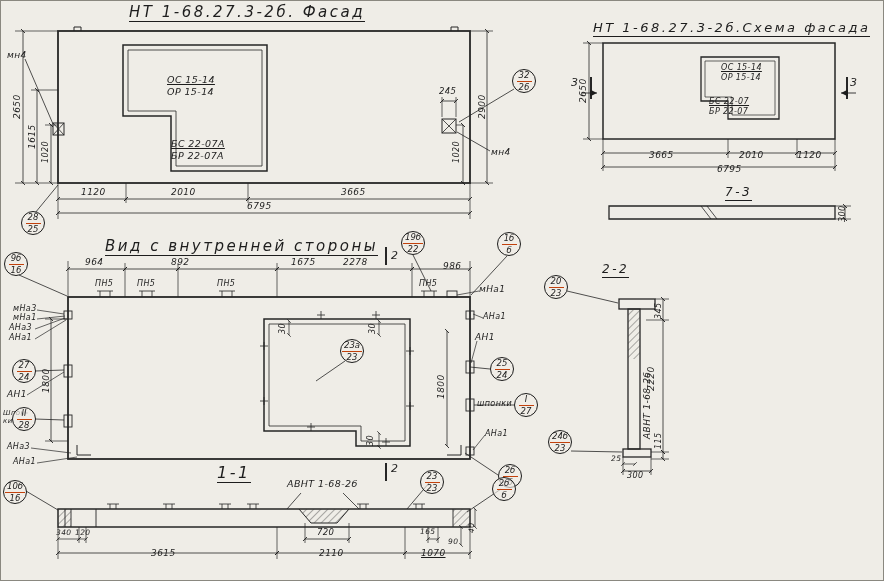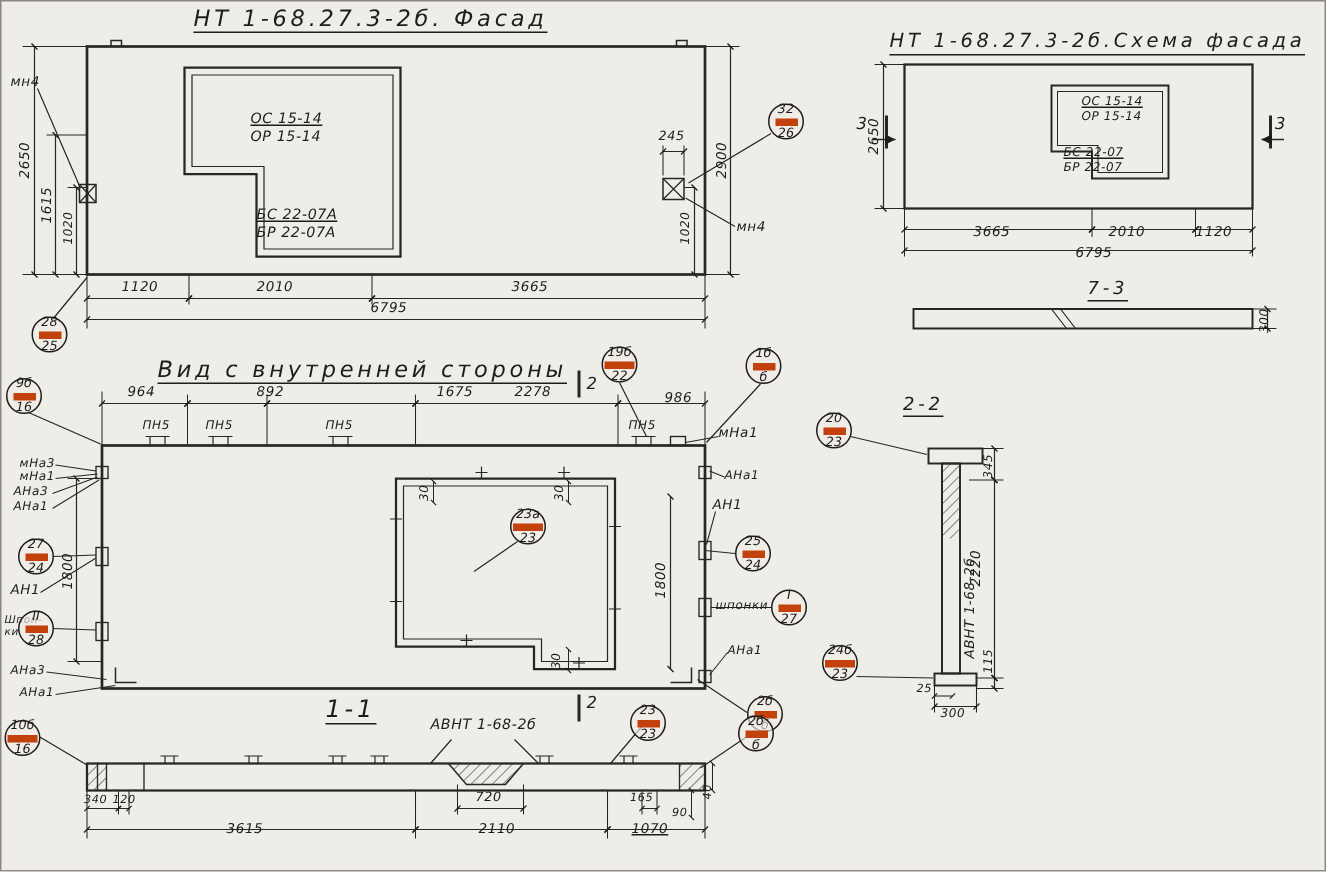--- a/index.html
+++ b/index.html
@@ -17,21 +17,21 @@
     font-weight:500;letter-spacing:2.5px;
     border-bottom:1.2px solid #1d1d1d;padding-bottom:1px;
   }
   .ann.u{text-decoration:underline;}
   .callout{
     position:absolute;width:24px;height:24px;border:1.1px solid #1d1d1d;
     border-radius:50%;display:flex;flex-direction:column;align-items:center;
     justify-content:center;font-size:8.5px;font-style:italic;line-height:1;
     box-sizing:border-box;background:rgba(239,237,231,.65);
   }
-  .callout .top{border-bottom:5px solid #c2410c;padding:0 2px 1px;min-width:11px;text-align:center;}
+  .callout .top{border-bottom:1px solid #c2410c;padding:0 2px 1px;min-width:11px;text-align:center;}
   .callout .bot{padding-top:1px;}
 </style>
 </head>
 <body>
 
 <div class="sheet">
 
   <svg width="884" height="581" viewBox="0 0 884 581">
     <defs>
       <pattern id="h" width="5" height="5" patternUnits="userSpaceOnUse" patternTransform="rotate(45)">

